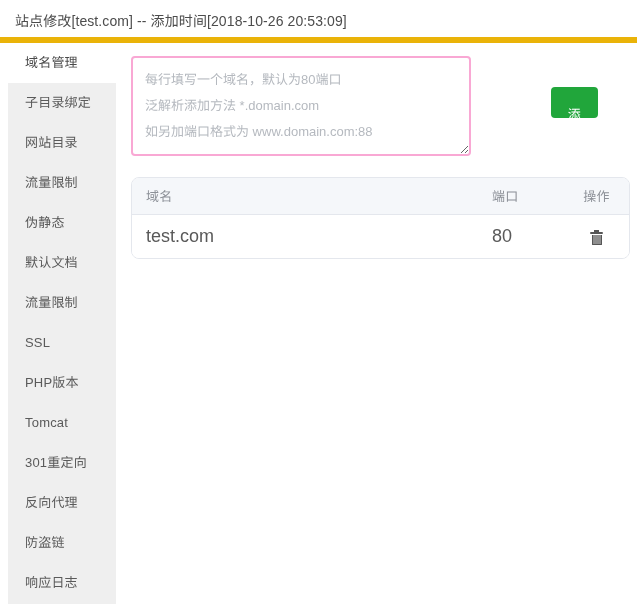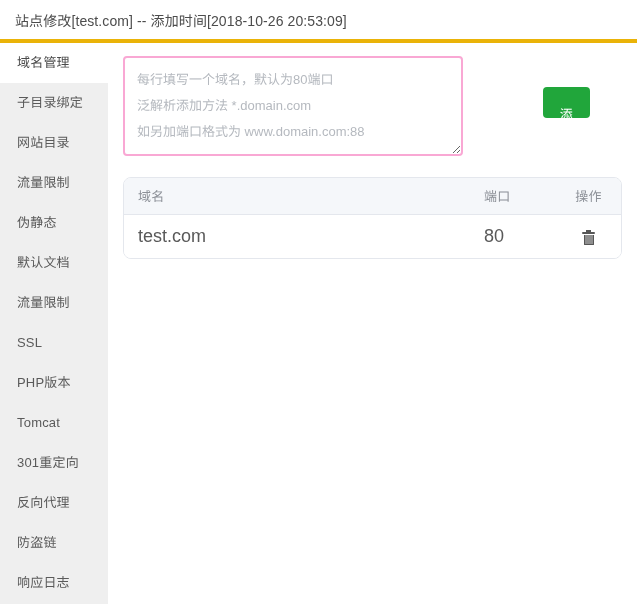--- a/index.html
+++ b/index.html
@@ -27,38 +27,38 @@
   }
 
   
   .titlebar {
     position: absolute;
     left: 0;
     top: 0;
     width: 637px;
     height: 43px;
     background: #ffffff;
-    border-bottom: 4px solid #eab308;
+    border-bottom: 6px solid #eab308;
     box-sizing: border-box;
   }
   .titlebar-text {
     position: absolute;
     left: 15px;
     top: 12px;
     font-size: 14px;
     line-height: 19px;
     color: #4c4c4c;
     white-space: nowrap;
     letter-spacing: 0.1px;
   }
 
   
   .content {
     position: absolute;
-    left: 0;
+    left: 8px;
     top: 43px;
     width: 507px;
     height: 561px;
   }
 
   
   .sidebar {
     position: absolute;
     left: 0;
     top: 0;

